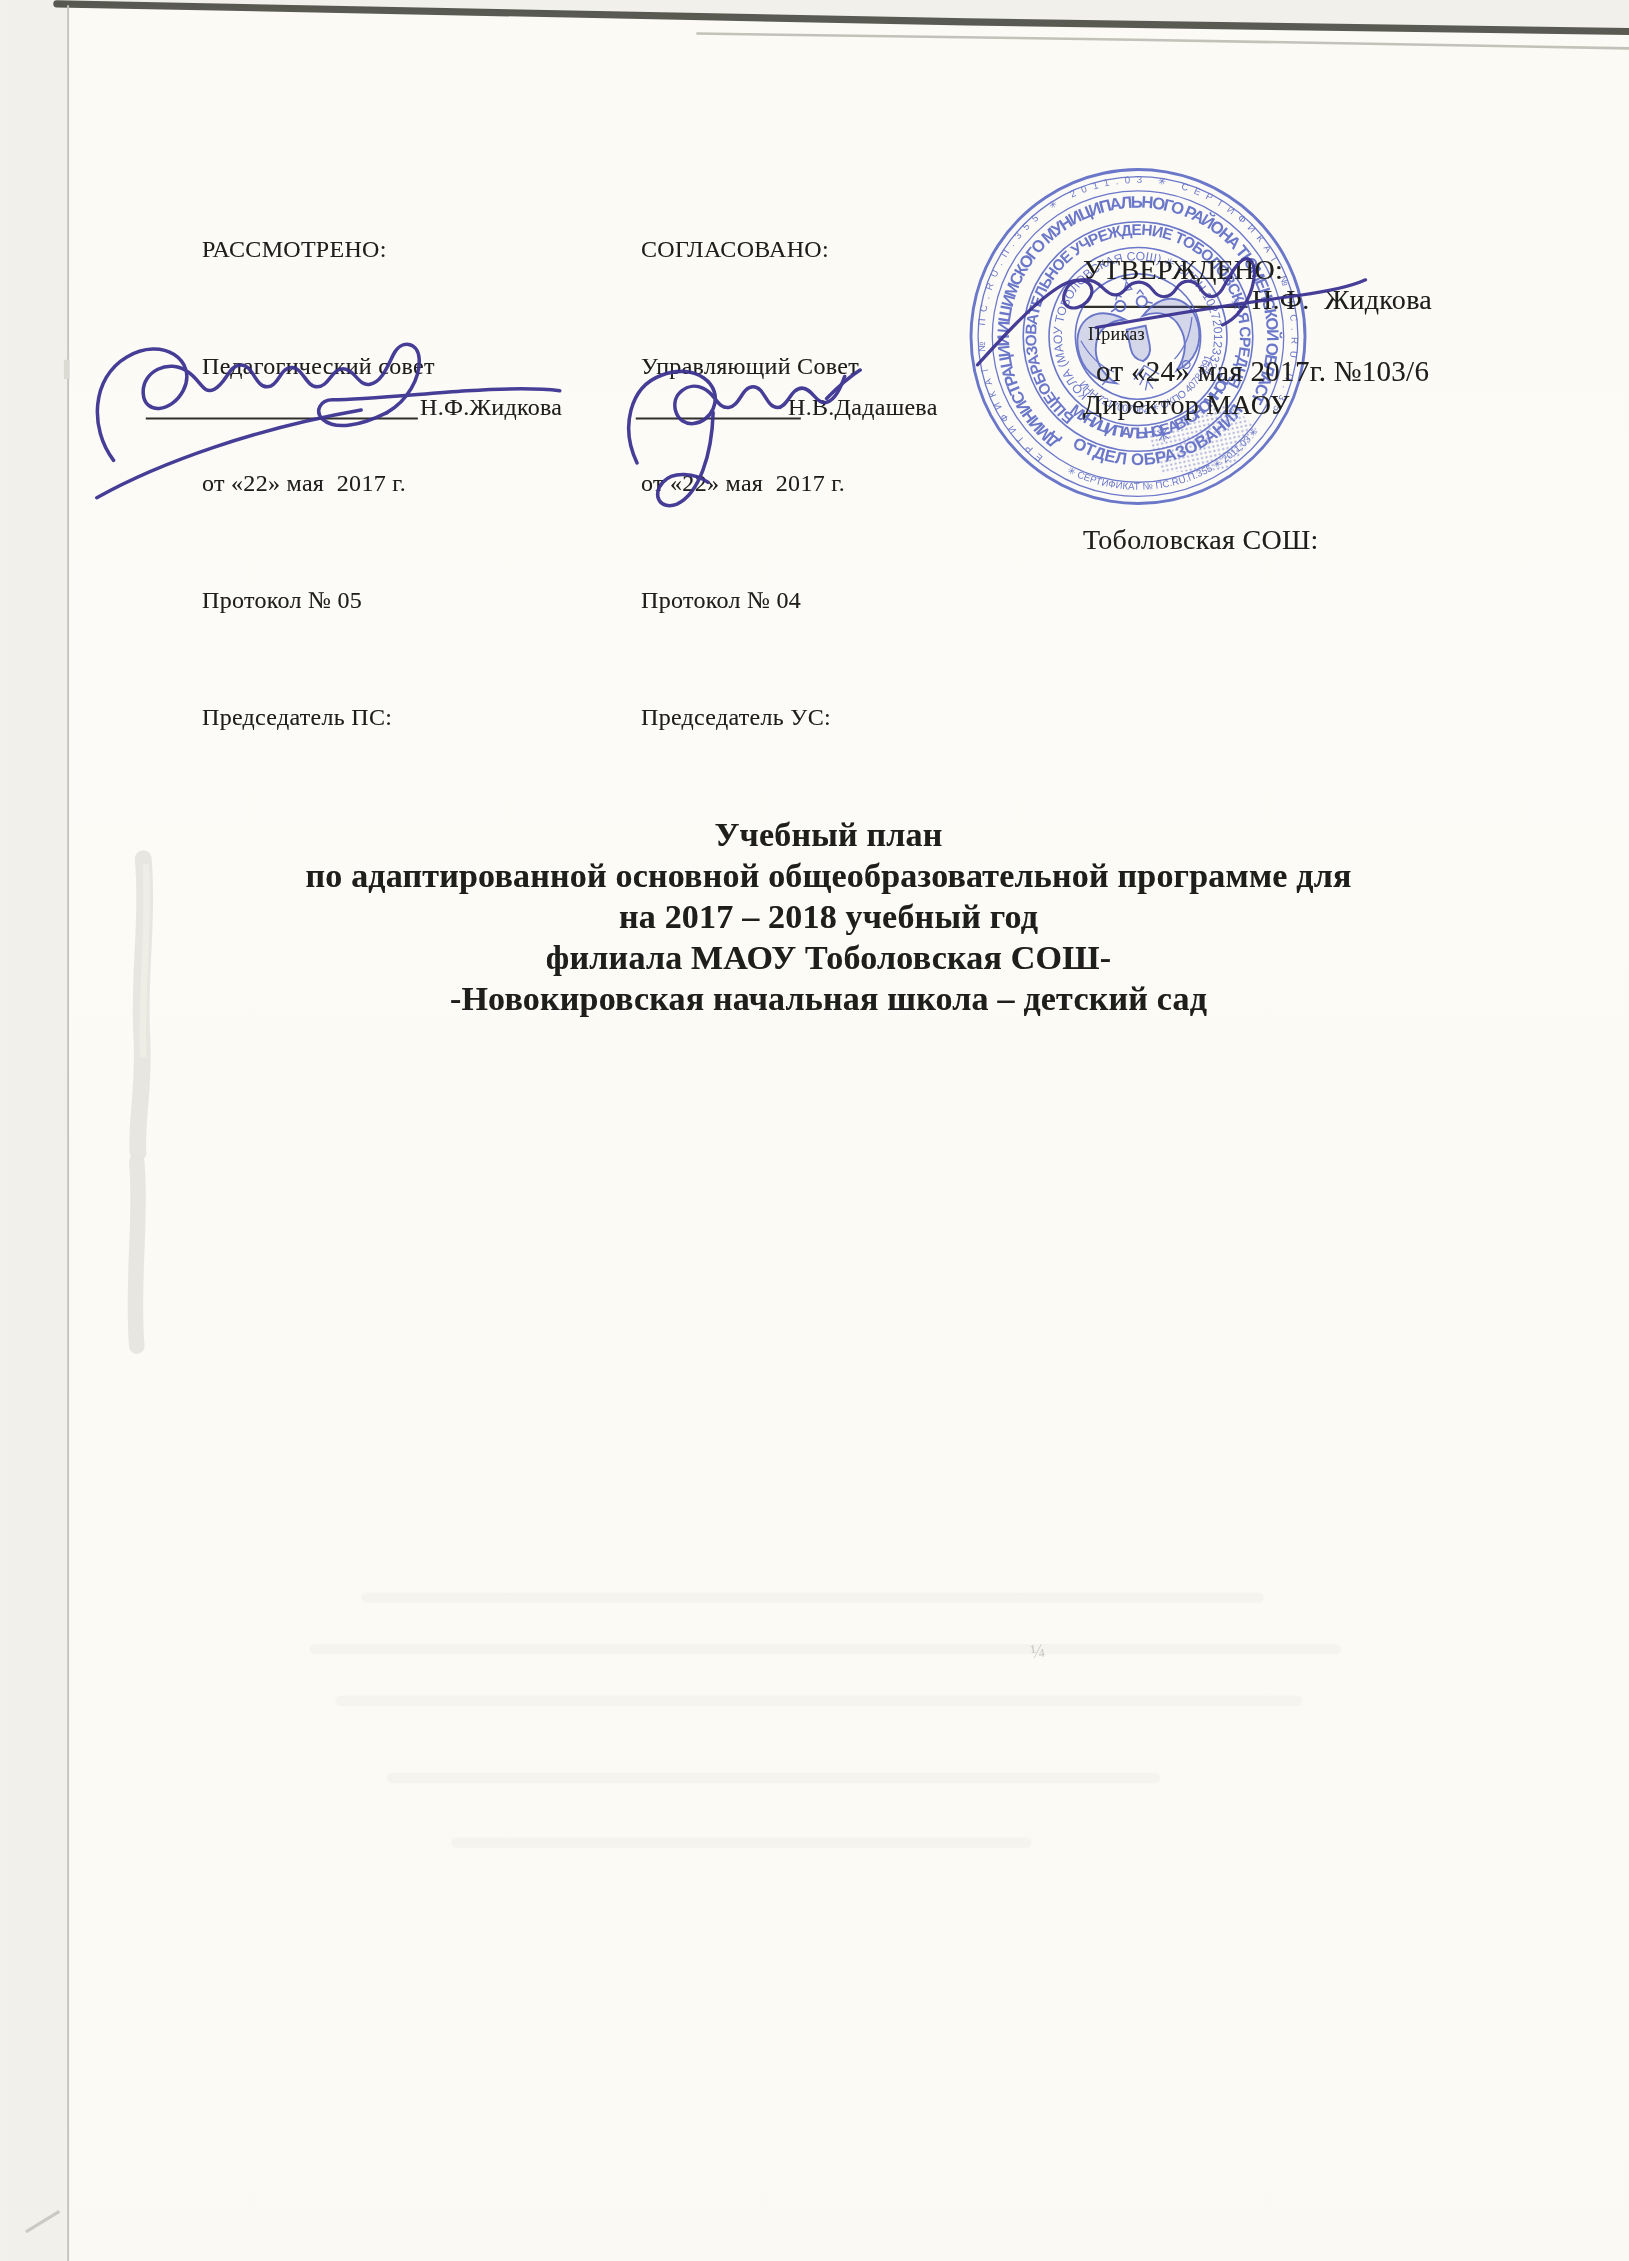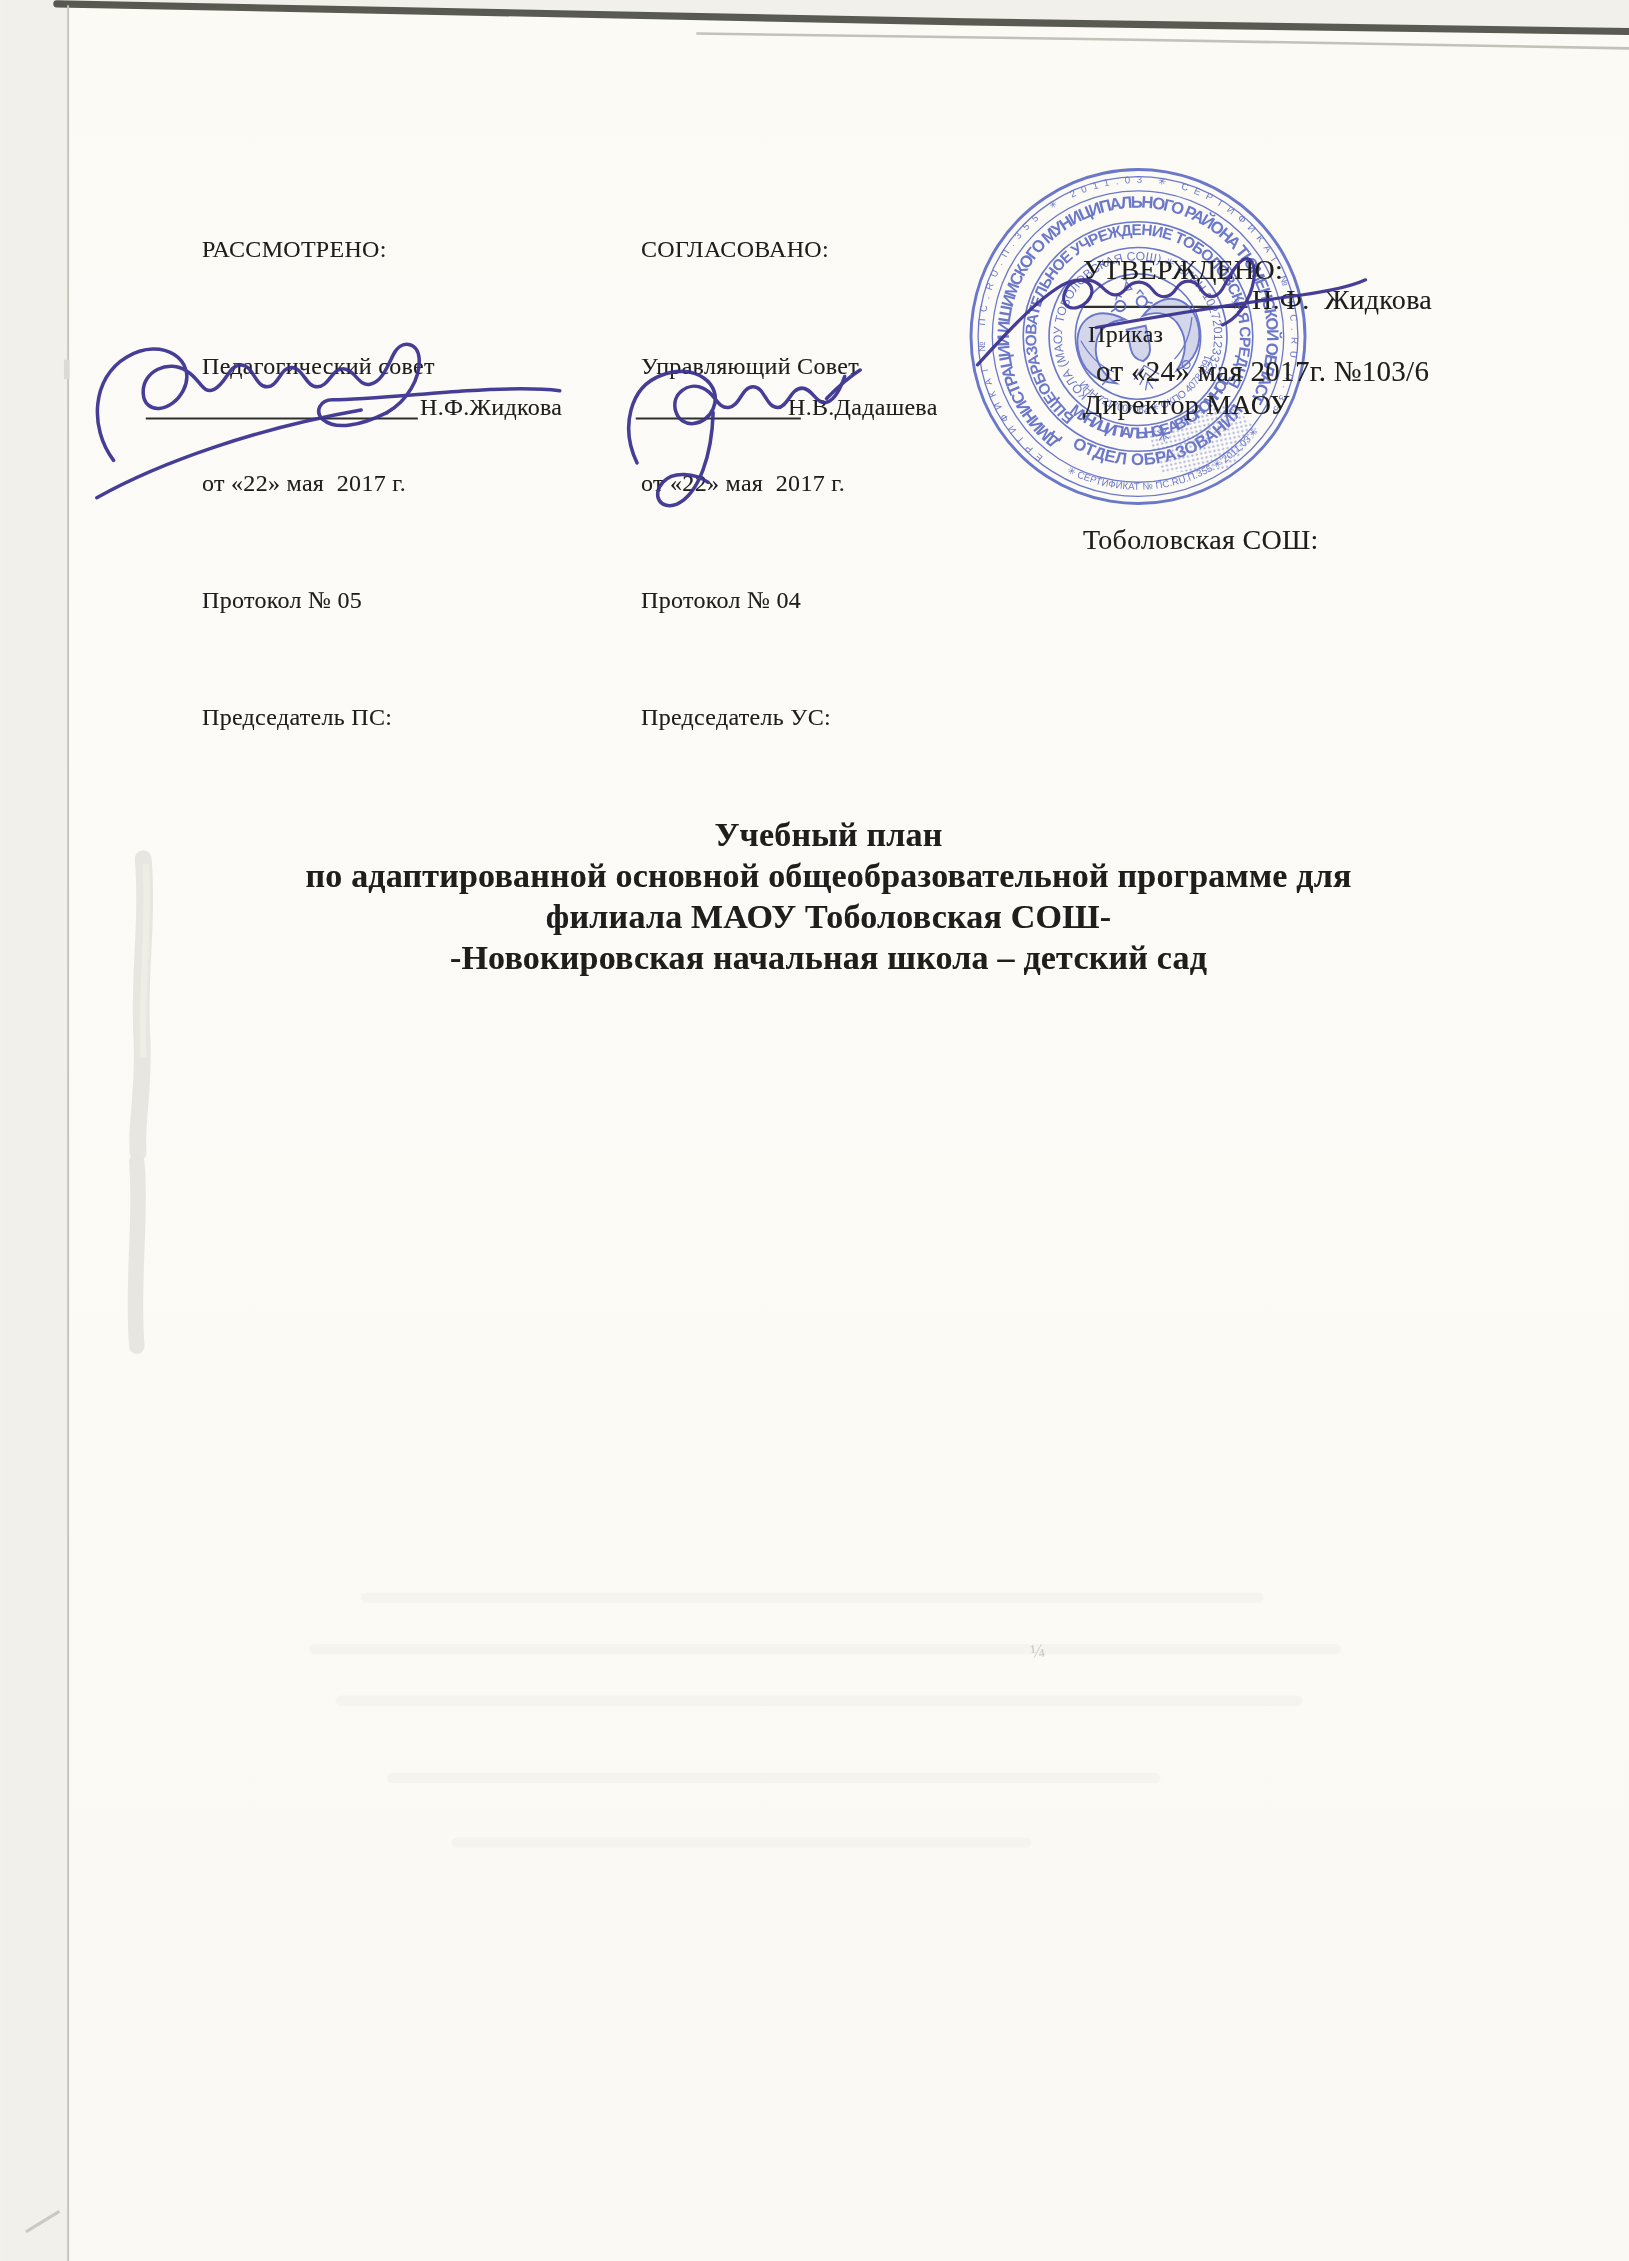--- a/index.html
+++ b/index.html
@@ -140,26 +140,27 @@
     <div>Председатель УС:</div>
   </div>
   <div class="txt" style="left:788px;top:388px;">Н.В.Дадашева</div>
 
   <div class="txt col3" style="left:1083px;top:153px;font-size:28px;line-height:37px;">
     <div>УТВЕРЖДЕНО:</div>
     <div>Директор МАОУ</div>
     <div>Тоболовская СОШ:</div>
   </div>
   <div class="txt" style="left:1252px;top:280px;font-size:28px;">Н.Ф.  Жидкова</div>
-  <div class="txt" style="left:1088px;top:315px;font-size:24px;">Приказ</div>
+  <div class="txt" style="left:1088px;top:315px;font-size:18px;">Приказ</div>
   <div class="txt" style="left:1088px;top:352px;font-size:29px;margin-left:8px;">от «24» мая 2017г. №103/6</div>
 
   <div class="title">
     <div>Учебный план</div>
     <div>по адаптированной основной общеобразовательной программе для</div>
+    <div>на 2017 – 2018 учебный год</div>
     <div>филиала МАОУ Тоболовская СОШ-</div>
     <div>-Новокировская начальная школа – детский сад</div>
   </div>
 
   <svg class="layer" viewBox="0 0 2528 3507" style="pointer-events:none;">
     <g class="sig">
       <path d="M 176,714 C 138,664 142,586 196,554 C 252,520 308,560 284,606 C 266,640 224,644 222,610 C 220,576 262,556 290,576 C 312,590 314,612 332,604 C 352,594 354,566 374,566 C 392,566 396,600 414,600 C 432,600 434,570 452,570 C 470,570 474,600 492,600 C 510,600 514,572 532,572 C 550,572 556,600 574,596 C 592,592 600,570 610,550 C 622,526 648,530 650,556 C 652,586 632,622 600,640"></path>
       <path d="M 600,640 C 560,660 520,668 500,650 C 488,638 496,620 516,620 C 560,620 640,612 724,606 C 790,602 836,602 868,606"></path>
       <path d="M 150,772 C 250,716 400,664 560,636"></path>
     </g>

